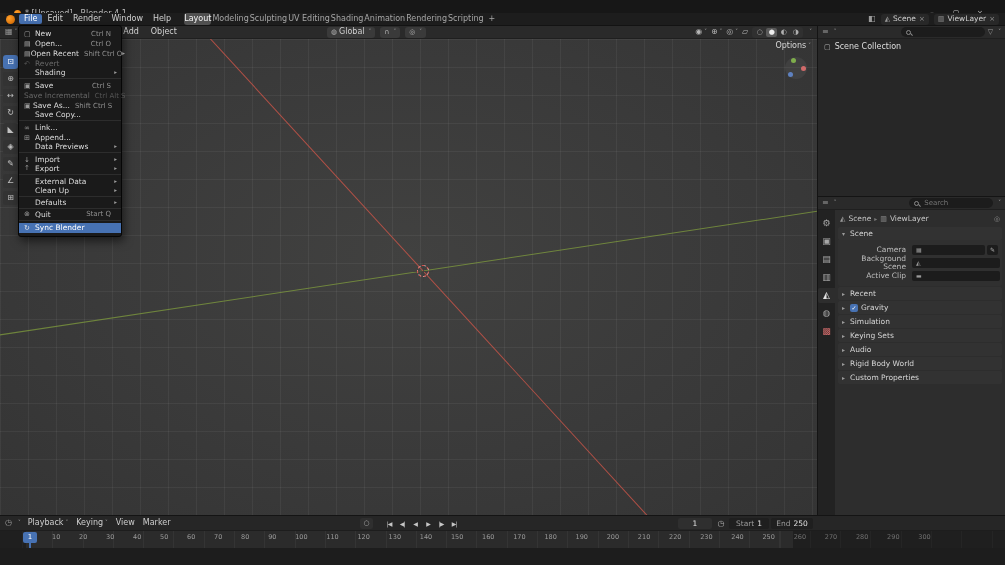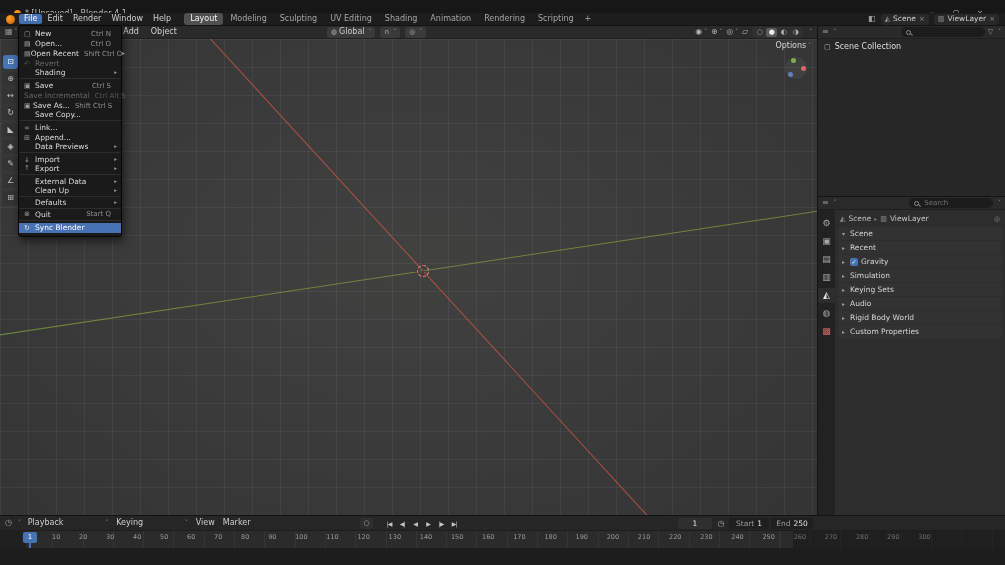--- a/index.html
+++ b/index.html
@@ -16,21 +16,21 @@
   .win-controls span{width:10px;text-align:center;}
 
   
   .menubar{position:absolute;left:0;top:13px;right:0;height:13px;background:#1d1d1d;
            display:flex;align-items:center;padding:0 4px;border-bottom:1px solid #131313;}
   .logo{width:9px;height:9px;border-radius:50%;background:radial-gradient(circle at 35% 35%,#ff9f2a,#d9720a 70%);margin:0 4px 0 2px;}
   .menus{display:flex;}
   .menu-btn{padding:1px 5px;font-size:8px;color:#d2d2d2;border-radius:2px;}
   .menu-btn.open{background:#4772b3;color:#fff;}
   .ws-tabs{display:flex;margin-left:8px;gap:1px;align-items:center;}
-  .ws-tab{padding:2px 6px;font-size:8px;color:#a6a6a6;border-radius:3px;}
+  .ws-tab{padding:2px 0;font-size:8px;color:#a6a6a6;border-radius:3px;}
   .ws-tab.active{background:#505050;color:#f2f2f2;}
   .ws-add{color:#a6a6a6;padding:0 5px;font-size:8px;}
   .top-right{margin-left:auto;display:flex;align-items:center;gap:5px;padding-right:2px;}
   .chip{display:flex;align-items:center;gap:3px;background:#282828;border:1px solid #1212 12;border-radius:3px;height:11px;padding:0 4px;font-size:7.5px;color:#d0d0d0;}
   .chip .ic{color:#9a9a9a;font-size:7px;}
   .chip .x{color:#8f8f8f;font-size:7px;}
   .mini-ic{color:#9a9a9a;font-size:8px;}
   .chev{font-size:5.5px;color:#8f8f8f;margin-left:2px;}
 
   
@@ -107,21 +107,21 @@
   .prop-row{display:flex;align-items:center;height:13px;}
   .prop-label{flex:0 0 74px;text-align:right;padding-right:6px;font-size:7.5px;color:#bdbdbd;}
   .prop-field{flex:1;display:flex;align-items:center;gap:3px;background:#1c1c1c;border-radius:2px;height:10px;padding:0 4px;margin-right:2px;}
   .prop-field .ic{font-size:6px;color:#9a9a9a;}
   .dropper-btn{display:none;width:11px;height:10px;background:#1c1c1c;border-radius:2px;margin-right:4px;align-items:center;justify-content:center;color:#a8a8a8;font-size:6px;}
   .prop-row.dropper .dropper-btn{display:flex;}
 
   
   .timeline{position:absolute;left:0;top:515px;right:0;height:33px;background:#262626;border-top:1px solid #141414;}
   .tl-header{position:relative;height:14px;display:flex;align-items:center;padding:0 5px;gap:4px;font-size:8px;}
-  .tl-menu{display:flex;align-items:center;color:#cfcfcf;padding:0 3px;gap:40px;}
+  .tl-menu{display:flex;align-items:center;color:#cfcfcf;padding:0 3px;}
   .tl-menu .chev{display:none;}
   .tl-menu.chevron .chev{display:inline;}
   .autokey{position:absolute;left:360px;top:2px;width:13px;height:11px;background:#2f2f2f;border-radius:2px;display:flex;align-items:center;justify-content:center;color:#b8b8b8;font-size:7px;}
   .transport{position:absolute;left:383px;top:2px;display:flex;gap:1px;}
   .t-btn{width:12px;height:11px;display:flex;align-items:center;justify-content:center;color:#c6c6c6;font-size:6px;letter-spacing:-1px;}
   .tl-field{position:absolute;top:2px;height:11px;background:#1f1f1f;border-radius:2px;display:flex;align-items:center;justify-content:center;gap:3px;font-size:7.5px;color:#e0e0e0;}
   .tl-field .lbl{color:#9a9a9a;}
   .f-cur{left:678px;width:34px;background:#2f2f2f;}
   .f-watch{left:715px;width:12px;background:transparent;color:#a8a8a8;font-size:8px;}
   .f-start{left:729px;width:40px;}
@@ -385,20 +385,46 @@
         <span class="sep">▸</span>
         <span class="ic">▥</span>
         <span>ViewLayer</span>
         <span class="pin">◎</span>
       </div>
 
       <div class="ph">
         <span class="caret">▾</span>
         <span>Scene</span>
       </div>
+      <div class="panel-body">
+
+          <div class="prop-row dropper">
+            <span class="prop-label">Camera</span>
+            <div class="prop-field">
+              <span class="ic">▦</span>
+            </div>
+            <span class="dropper-btn">✎</span>
+          </div>
+
+          <div class="prop-row">
+            <span class="prop-label">Background Scene</span>
+            <div class="prop-field">
+              <span class="ic">◭</span>
+            </div>
+
+          </div>
+
+          <div class="prop-row">
+            <span class="prop-label">Active Clip</span>
+            <div class="prop-field">
+              <span class="ic">▬</span>
+            </div>
+
+          </div>
+        </div>
 
       <div>
 
           <div class="ph">
             <span class="caret">▸</span>
 
             <span>Recent</span>
           </div>
 
           <div class="ph checkbox checked">

